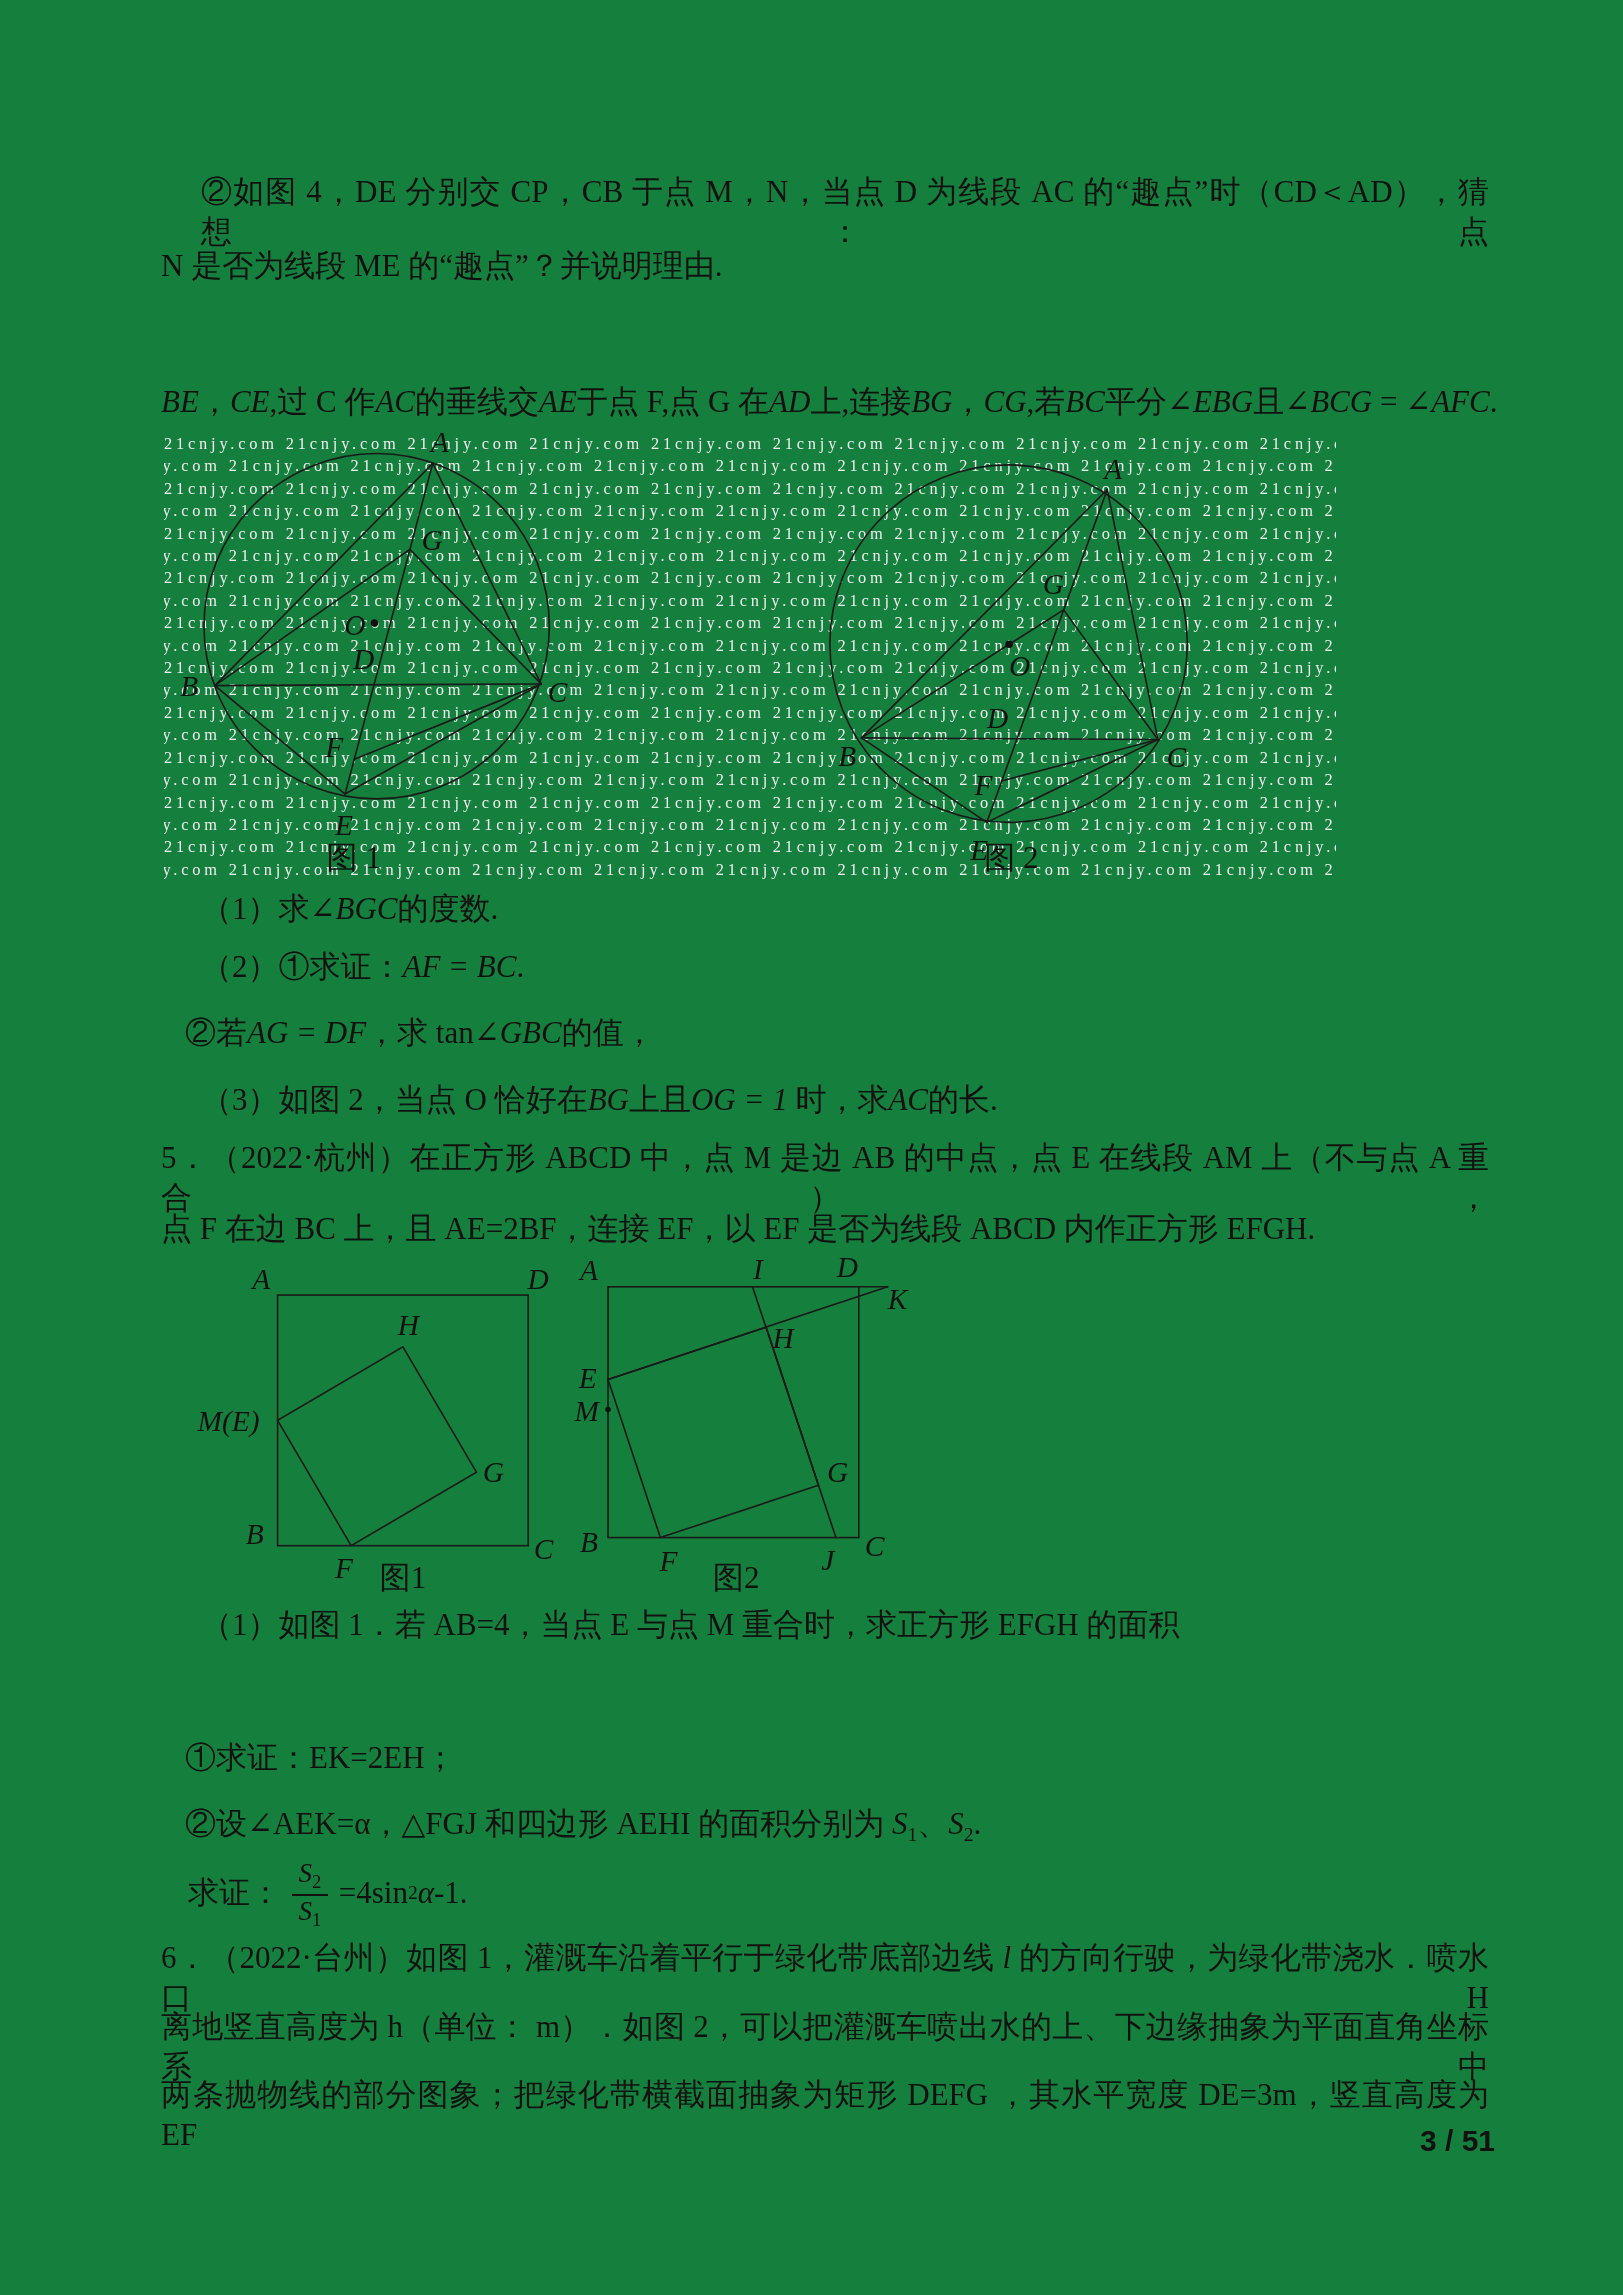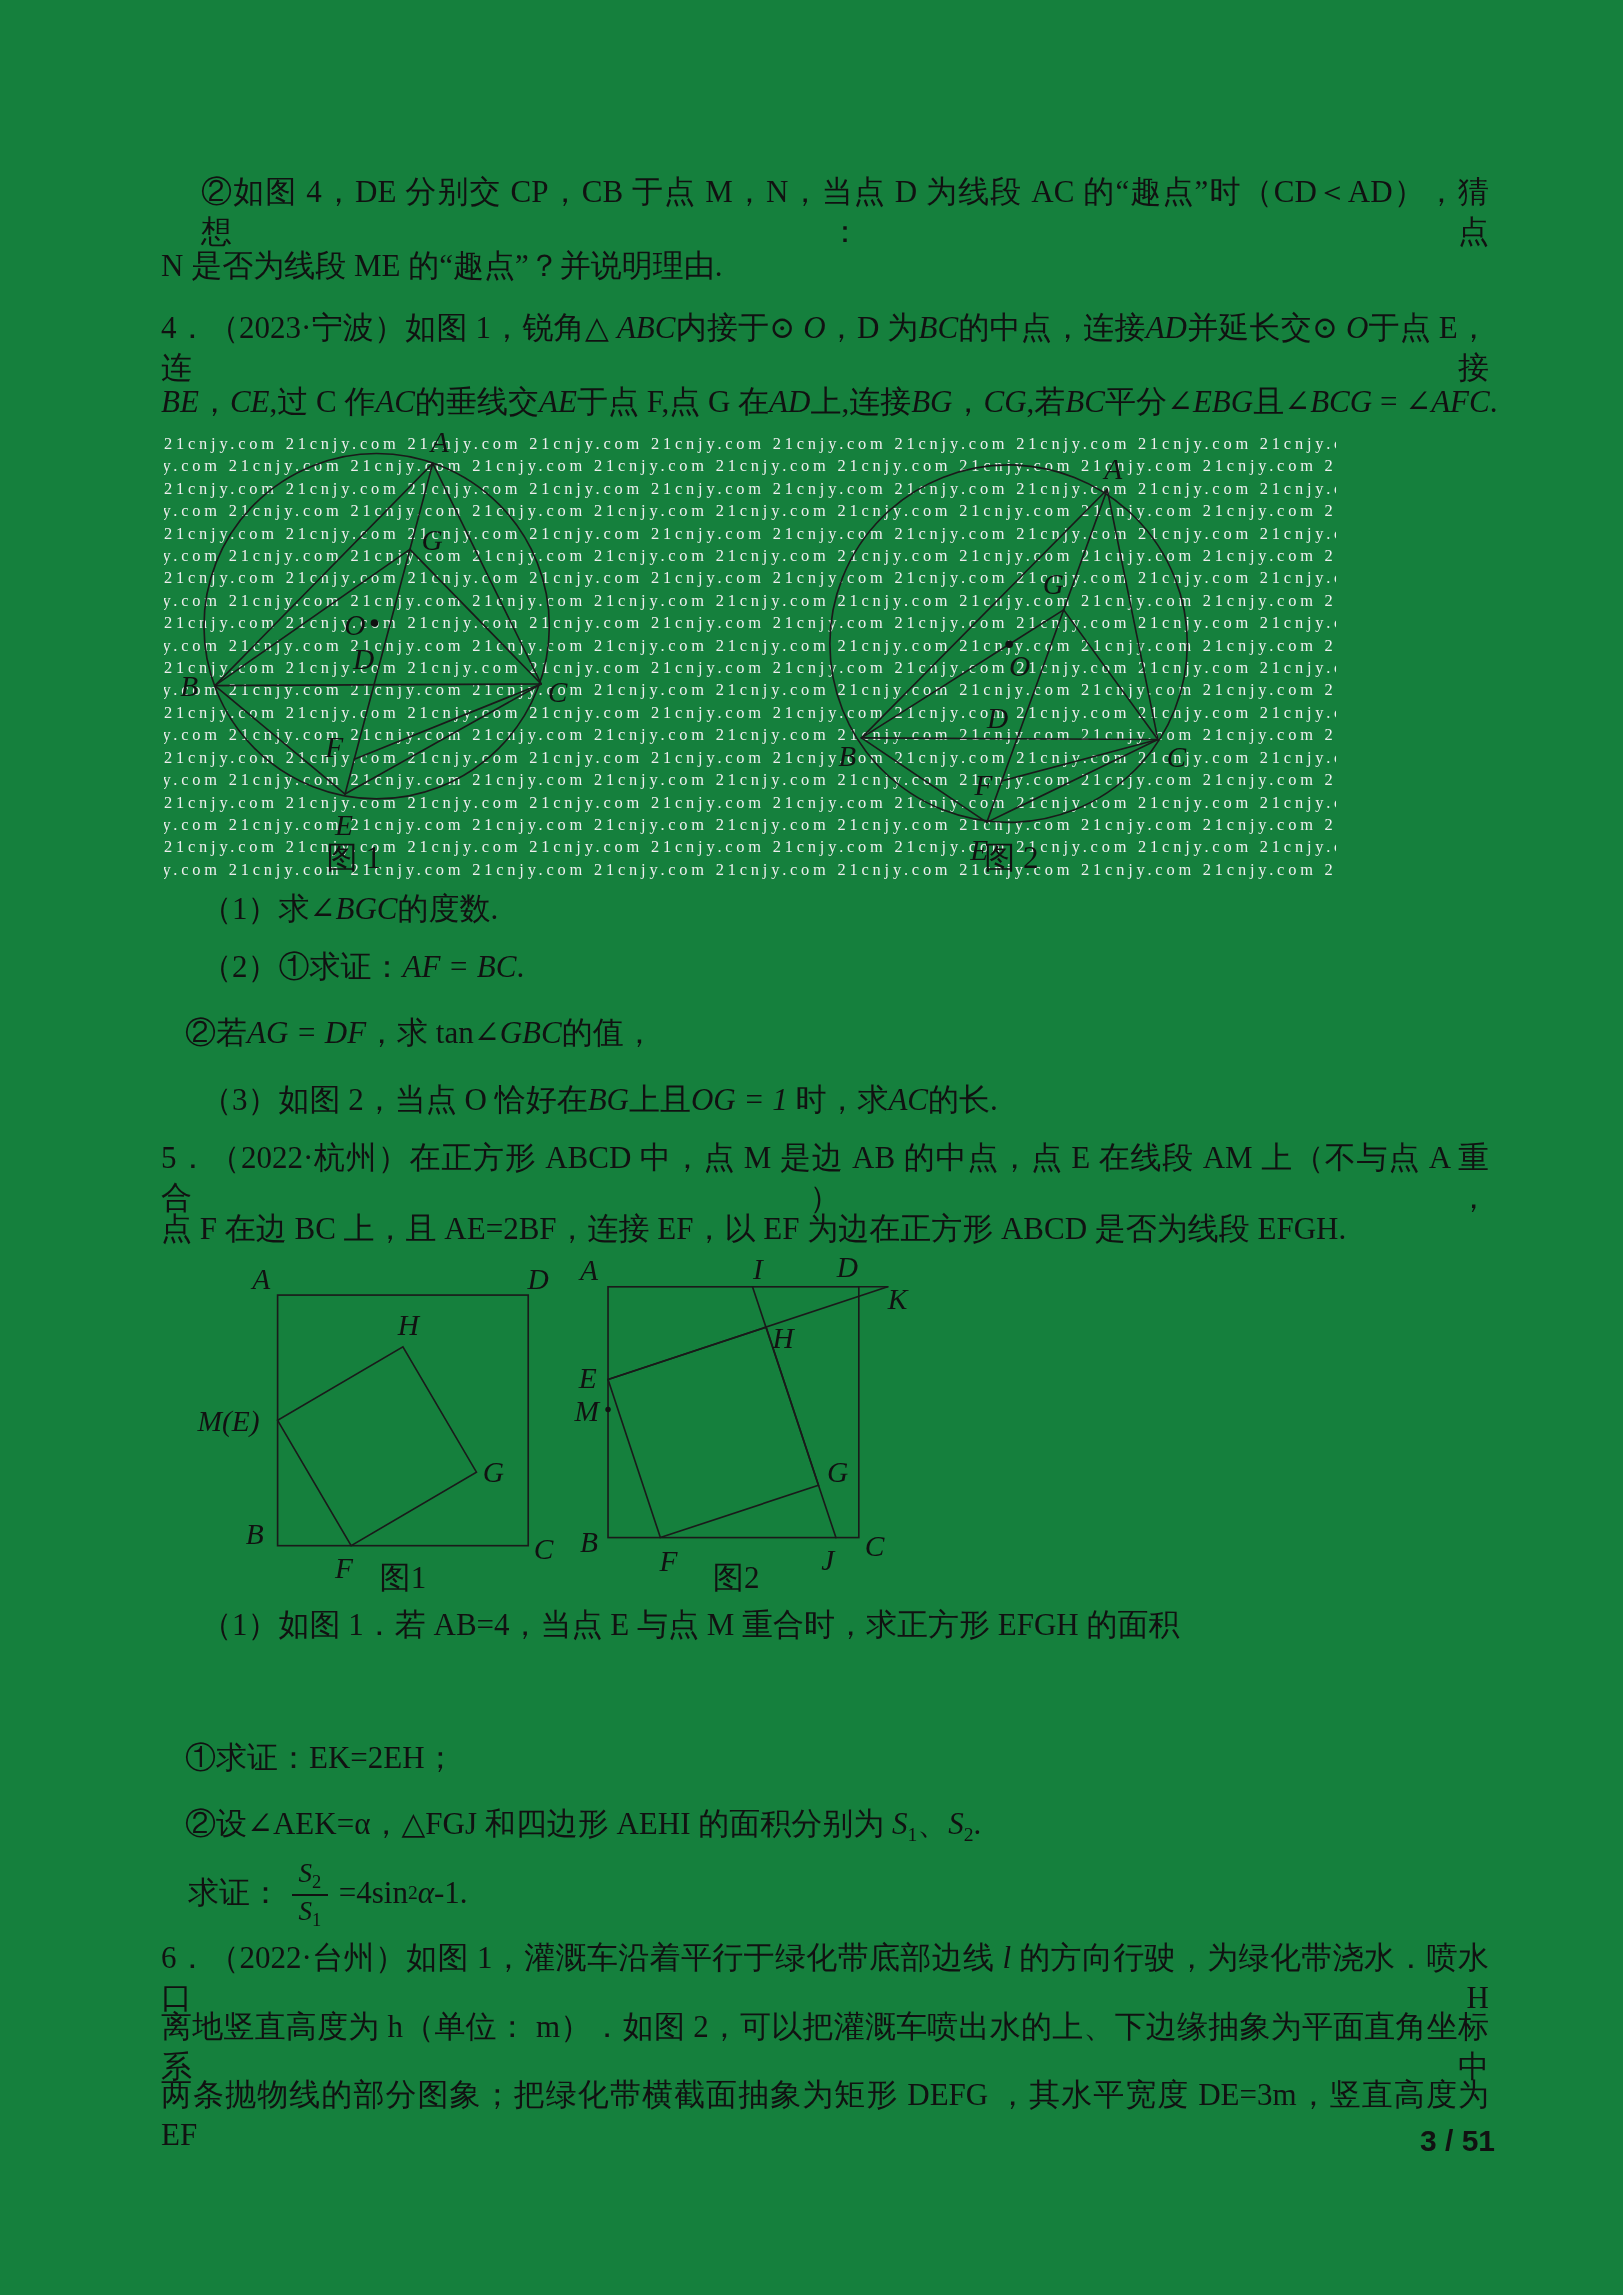--- a/index.html
+++ b/index.html
@@ -34,21 +34,20 @@
   }
 </style>
 </head>
 <body>
 
 <div class="page">
 
   <div class="ln just" style="left:201px;top:172px;width:1288px"><span>②如图 4，DE 分别交 CP，CB 于点 M，N，当点 D 为线段 AC 的“趣点”时（CD＜AD），猜想：点</span></div>
   <div class="ln" style="left:161px;top:246px"><span>N 是否为线段 ME 的“趣点”？并说明理由.</span></div>
 
-  <div class="ln just" style="left:161px;top:308px;width:1328px"><span>4．（2023·宁波）如图 1，锐角△ </span><span class="it">ABC</span><span>内接于⊙ </span><span class="it">O</span><span>，D 为</span><span class="it">BC</span><span>的中点，连接</span><span class="it">AD</span><span>并延长交⊙ </span><span class="it">O</span><span>于点 E，连接</span></div>
 
   <div class="ln" style="left:161px;top:382px"><span class="it">BE</span><span>，</span><span class="it">CE</span><span>,过 C 作</span><span class="it">AC</span><span>的垂线交</span><span class="it">AE</span><span>于点 F,点 G 在</span><span class="it">AD</span><span>上,连接</span><span class="it">BG</span><span>，</span><span class="it">CG</span><span>,若</span><span class="it">BC</span><span>平分∠</span><span class="it">EBG</span><span>且∠</span><span class="it">BCG</span><span> = ∠</span><span class="it">AFC</span><span>.</span></div>
 
   <div class="wm">
     <div>21cnjy.com 21cnjy.com 21cnjy.com 21cnjy.com 21cnjy.com 21cnjy.com 21cnjy.com 21cnjy.com 21cnjy.com 21cnjy.com 21cnjy.com 21cnjy.com 21cnjy.com</div>
     <div>21cnjy.com 21cnjy.com 21cnjy.com 21cnjy.com 21cnjy.com 21cnjy.com 21cnjy.com 21cnjy.com 21cnjy.com 21cnjy.com 21cnjy.com 21cnjy.com 21cnjy.com</div>
     <div>21cnjy.com 21cnjy.com 21cnjy.com 21cnjy.com 21cnjy.com 21cnjy.com 21cnjy.com 21cnjy.com 21cnjy.com 21cnjy.com 21cnjy.com 21cnjy.com 21cnjy.com</div>
     <div>21cnjy.com 21cnjy.com 21cnjy.com 21cnjy.com 21cnjy.com 21cnjy.com 21cnjy.com 21cnjy.com 21cnjy.com 21cnjy.com 21cnjy.com 21cnjy.com 21cnjy.com</div>
     <div>21cnjy.com 21cnjy.com 21cnjy.com 21cnjy.com 21cnjy.com 21cnjy.com 21cnjy.com 21cnjy.com 21cnjy.com 21cnjy.com 21cnjy.com 21cnjy.com 21cnjy.com</div>
     <div>21cnjy.com 21cnjy.com 21cnjy.com 21cnjy.com 21cnjy.com 21cnjy.com 21cnjy.com 21cnjy.com 21cnjy.com 21cnjy.com 21cnjy.com 21cnjy.com 21cnjy.com</div>
@@ -113,21 +112,21 @@
     <text class="flabel" x="390" y="450">O</text>
     <text class="fcap" x="375" y="802">图 2</text>
   </svg>
 
   <div class="ln" style="left:201px;top:889px"><span>（1）求∠</span><span class="it">BGC</span><span>的度数.</span></div>
   <div class="ln" style="left:201px;top:947px"><span>（2）①求证：</span><span class="it">AF = BC</span><span>.</span></div>
   <div class="ln" style="left:185px;top:1013px"><span>②若</span><span class="it">AG = DF</span><span>，求 tan∠</span><span class="it">GBC</span><span>的值，</span></div>
   <div class="ln" style="left:201px;top:1080px"><span>（3）如图 2，当点 O 恰好在</span><span class="it">BG</span><span>上且</span><span class="it">OG = 1</span><span> 时，求</span><span class="it">AC</span><span>的长.</span></div>
 
   <div class="ln just" style="left:161px;top:1138px;width:1328px"><span>5．（2022·杭州）在正方形 ABCD 中，点 M 是边 AB 的中点，点 E 在线段 AM 上（不与点 A 重合），</span></div>
-  <div class="ln" style="left:161px;top:1209px"><span>点 F 在边 BC 上，且 AE=2BF，连接 EF，以 EF 为边在正方形 ABCD 是否为线段 EFGH.</span></div>
+  <div class="ln" style="left:161px;top:1209px"><span>点 F 在边 BC 上，且 AE=2BF，连接 EF，以 EF 是否为线段 ABCD 内作正方形 EFGH.</span></div>
 
   <svg style="left:185px;top:1265px" width="365" height="338" viewBox="0 0 670 620">
     <rect class="stroke" x="170" y="55" width="460" height="460"></rect>
     <polygon class="stroke" points="170,285 305,515 535,380 400,150"></polygon>
     <text class="flabel" x="140" y="44">A</text>
     <text class="flabel" x="648" y="44">D</text>
     <text class="flabel" x="128" y="512">B</text>
     <text class="flabel" x="658" y="540">C</text>
     <text class="flabel" x="80" y="304">M(E)</text>
     <text class="flabel" x="292" y="574">F</text>

